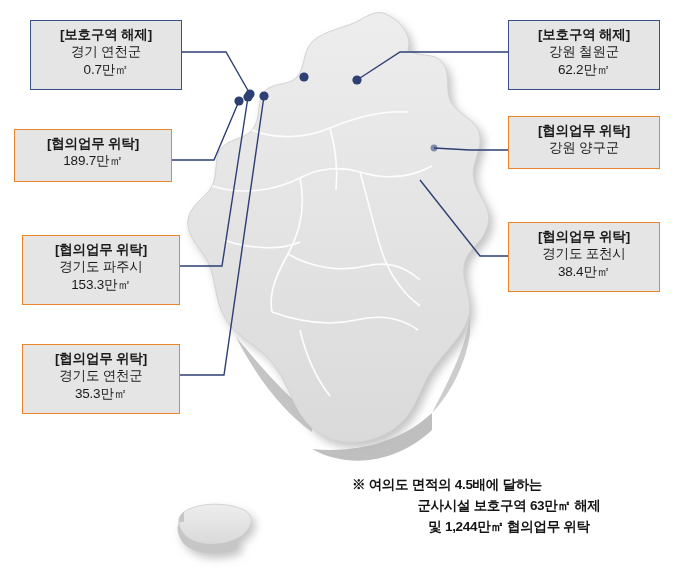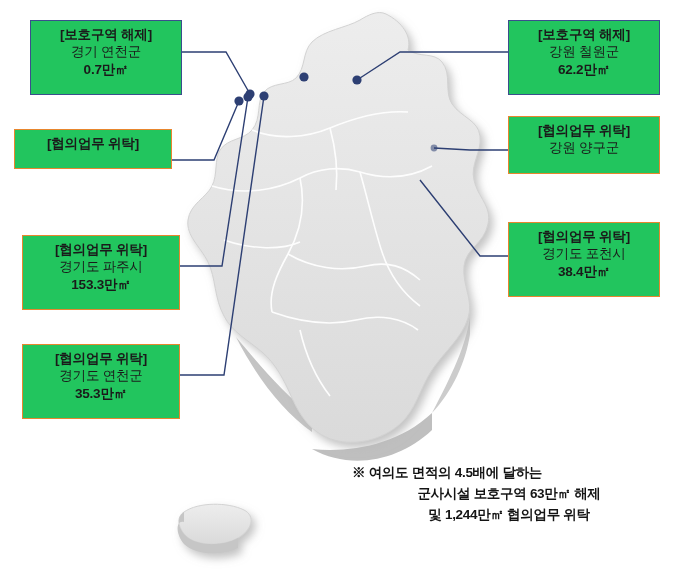--- a/index.html
+++ b/index.html
@@ -15,41 +15,41 @@
     width: 676px;
     height: 582px;
     background: #ffffff;
     overflow: hidden;
   }
 
   
   .callout {
     position: absolute;
     box-sizing: border-box;
-    background: #22c55e;
+    background: #e5e5e5;
     text-align: center;
-    padding: 5px 6px 16px 6px;
+    padding: 5px 6px 11px 6px;
     line-height: 1.28;
     font-size: 13.5px;
     color: #1a1a1a;
     z-index: 5;
   }
   .callout .ln {
     display: block;
     white-space: nowrap;
   }
   .callout .ln1 {
     font-weight: bold;
     letter-spacing: -0.2px;
   }
   .callout .ln2 {
     letter-spacing: -0.2px;
   }
   .callout .ln3 {
-    font-weight: bold;
+    font-weight: normal;
     letter-spacing: -0.2px;
   }
   .callout.blue {
     border: 1.6px solid #3b4e8c;
   }
   .callout.orange {
     border: 1.6px solid #e8862e;
   }
 
   
@@ -67,21 +67,21 @@
     left: 0; top: 0;
     width: 676px;
     height: 582px;
     z-index: 3;
   }
 
   
   #footnote {
     position: absolute;
     left: 352px;
-    top: 463px;
+    top: 475px;
     width: 300px;
     font-size: 13.5px;
     font-weight: bold;
     color: #141414;
     line-height: 1.55;
     letter-spacing: -0.3px;
     z-index: 6;
   }
   #footnote .fl { display: block; white-space: nowrap; }
   #footnote .fl2, #footnote .fl3 { padding-left: 14px; text-align: center; }
@@ -190,20 +190,21 @@
   </div>
 
   <div class="callout blue" id="c-cheorwon-release">
     <span class="ln ln1">[보호구역 해제]</span>
     <span class="ln ln2">강원 철원군</span>
     <span class="ln ln3">62.2만㎡</span>
   </div>
 
   <div class="callout orange" id="c-ganghwa">
     <span class="ln ln1">[협의업무 위탁]</span>
+    <span class="ln ln3">189.7만㎡</span>
   </div>
 
   <div class="callout orange" id="c-yanggu">
     <span class="ln ln1">[협의업무 위탁]</span>
     <span class="ln ln2">강원 양구군</span>
   </div>
 
   <div class="callout orange" id="c-paju">
     <span class="ln ln1">[협의업무 위탁]</span>
     <span class="ln ln2">경기도 파주시</span>

